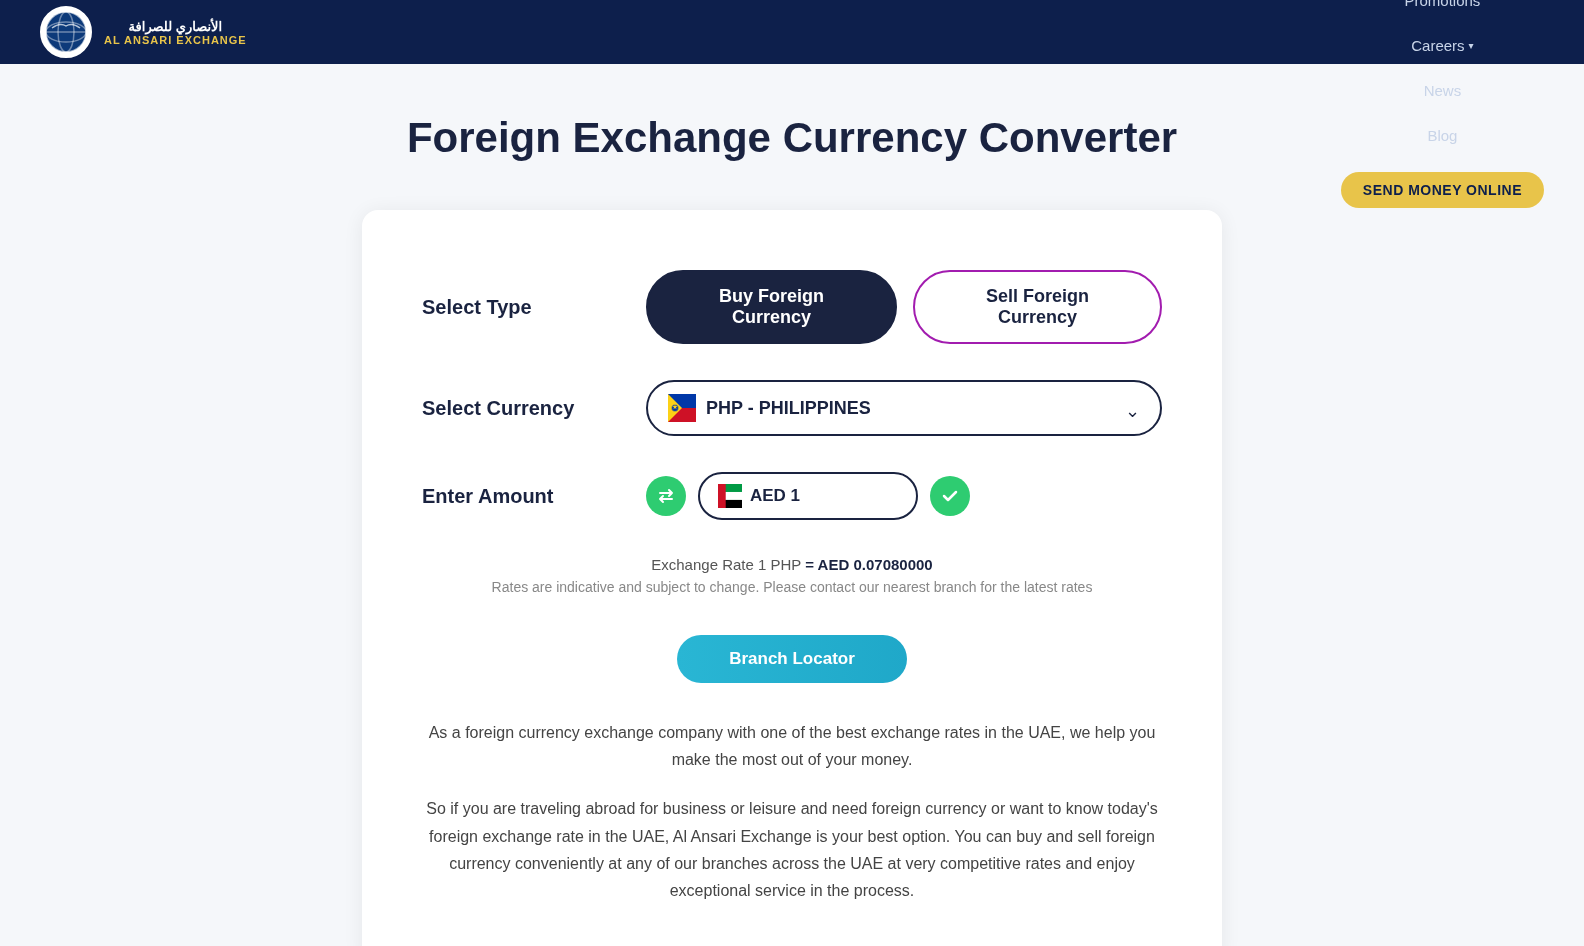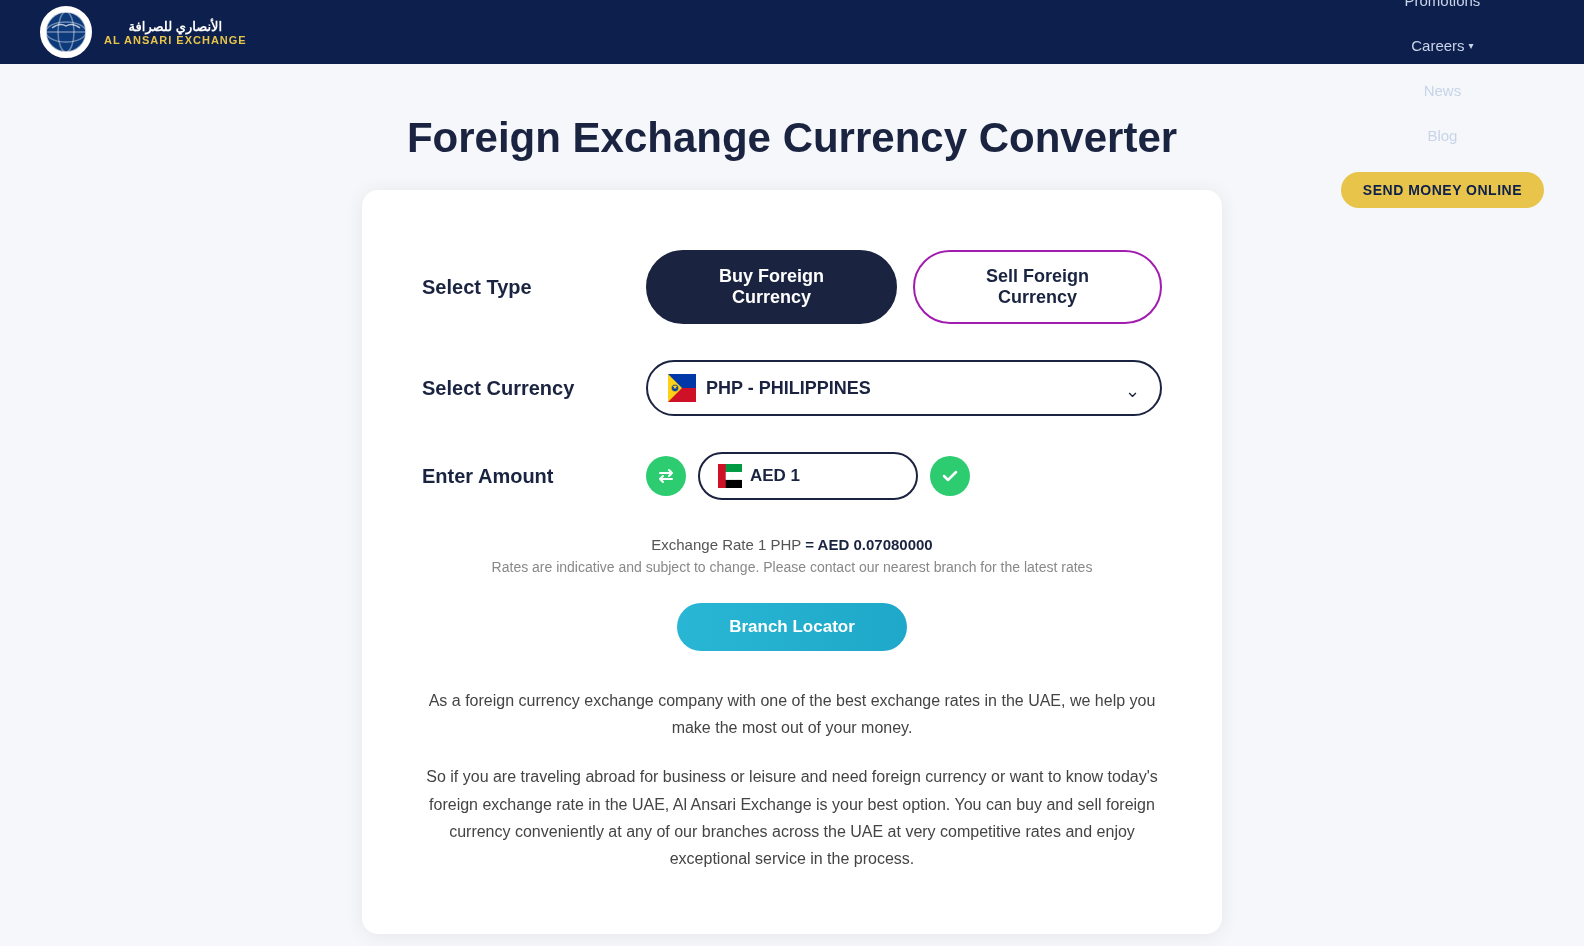--- a/index.html
+++ b/index.html
@@ -58,21 +58,21 @@
       max-width: 900px;
       margin: 0 auto;
       padding: 50px 20px 40px;
     }
 
     .page-title {
       text-align: center;
       font-size: 42px;
       font-weight: 800;
       color: #1a2340;
-      margin-bottom: 28px;
+      margin-bottom: 48px;
     }
 
     .converter-card {
       background: #fff;
       border-radius: 16px;
       padding: 60px 60px 40px;
       box-shadow: 0 2px 20px rgba(0,0,0,0.07);
     }
 
     .form-row {
@@ -170,21 +170,21 @@
       text-align: center;
       margin: 8px 0 6px;
       font-size: 15px;
       color: #555;
     }
     .exchange-rate strong { color: #1a2340; font-weight: 700; }
     .rate-note {
       text-align: center;
       font-size: 14px;
       color: #888;
-      margin-bottom: 28px;
+      margin-bottom: 40px;
     }
 
     .branch-btn {
       display: block;
       margin: 0 auto 36px;
       background: linear-gradient(90deg, #29b6d4, #1fa8c9);
       color: #fff;
       border: none;
       padding: 14px 52px;
       border-radius: 50px;

